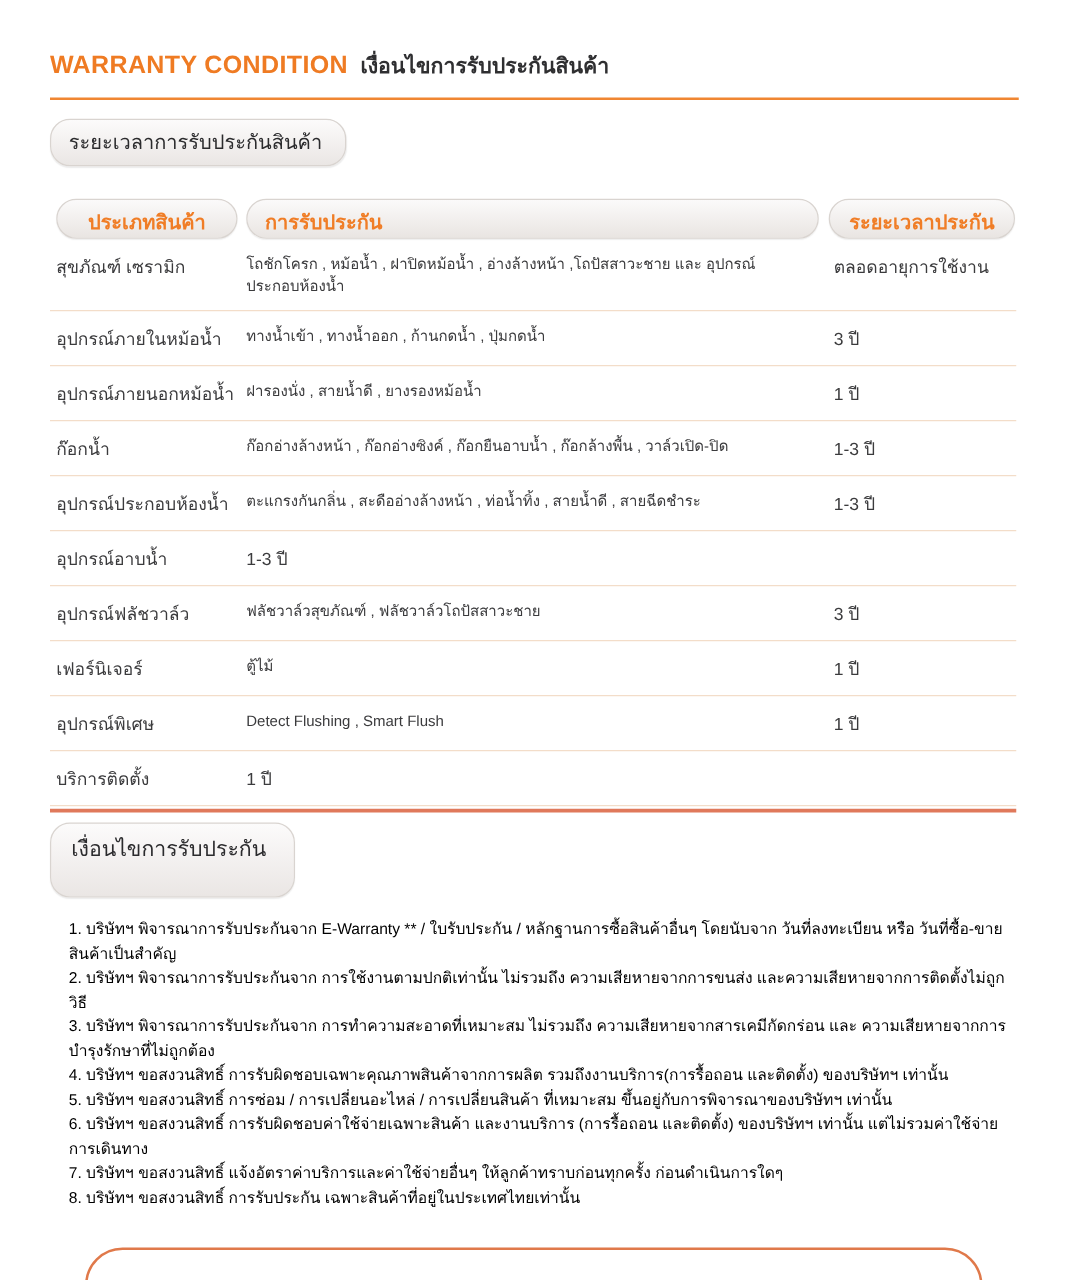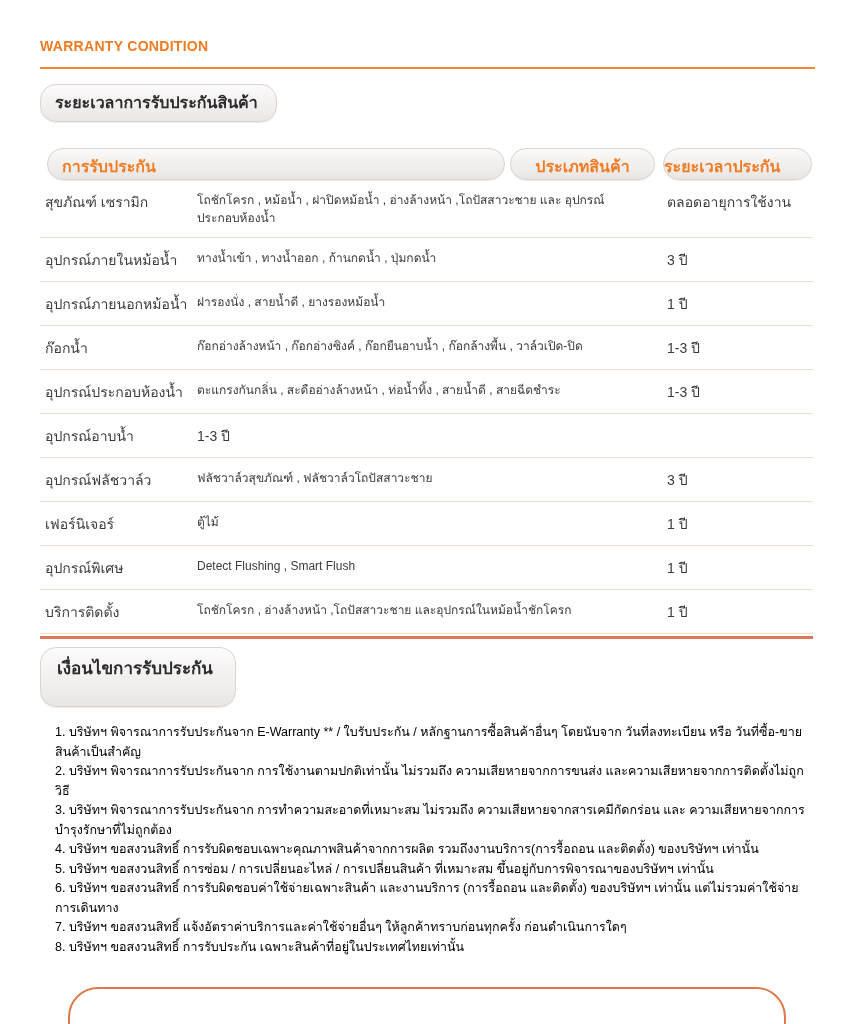--- a/index.html
+++ b/index.html
@@ -7,51 +7,51 @@
   body {
     width:853px; height:1024px;
     font-family:"Liberation Sans", sans-serif;
     color:#3a3a3c;
     overflow:hidden;
   }
   .page { width:853px; height:1024px; padding:38px 40px 0 40px; background:#fff; }
 
   
   .hdr-line { display:flex; align-items:baseline; gap:10px; }
-  .hdr-en { color:#ef7b23; font-weight:bold; font-size:14px; letter-spacing:.3px; }
+  .hdr-en { color:#ef7b23; font-weight:bold; font-size:20px; letter-spacing:.3px; }
   .hdr-th { color:#2f2f31; font-size:17px; font-weight:600; }
   .hdr-rule { height:2px; background:#f08632; margin:13px 0 0 0; width:775px; }
 
   
   .pill {
     display:inline-block;
     background:linear-gradient(#fcfbfb,#eae6e4);
     border:1px solid #d9d4d0;
     border-radius:16px;
     box-shadow:0 1px 1px rgba(0,0,0,.08);
     padding:5px 18px 6px 14px;
-    font-weight:bold; color:#2b2b2d; font-size:16px;
+    font-weight:normal; color:#2b2b2d; font-size:16px;
   }
   .sec1-pill { margin-top:15px; }
   .sec2-pill { margin-top:8px; font-size:17px; padding:6px 22px 25px 16px; }
 
   
   .wtable { margin-top:26px; width:773px; }
   .thead { display:flex; }
   .hpill {
     background:linear-gradient(#fbfafa,#e9e5e2);
     border:1px solid #d9d4d0;
     border-radius:16px;
     box-shadow:0 1px 1px rgba(0,0,0,.07);
     color:#f07d26; font-weight:bold; font-size:16px;
     padding:5px 0 6px 0; height:32px;
   }
   .hp1 { width:145px; margin-left:5px; text-align:center; }
   .hp2 { width:458px; margin-left:7px; padding-left:14px; }
-  .hp3 { width:149px; margin-left:8px; text-align:left; }
+  .hp3 { width:149px; margin-left:8px; text-align:center; }
   .trow { display:flex; align-items:flex-start; padding:11px 0 10px 0; border-bottom:1px solid #f3ddc9; }
   .trow:last-of-type { border-bottom:none; }
   .c1 { width:157px; padding-left:5px; font-size:14px; color:#3b3b3d; }
   .c2 { width:470px; padding-right:24px; font-size:12px; color:#3b3b3d; line-height:1.5; }
   .c3 { flex:1; font-size:14px; color:#3b3b3d; }
   .table-endline { height:3px; background:#e0795b; width:773px; margin-top:2px; }
 
   
   .cond-list { margin:16px 0 0 15px; list-style:none; }
   .cond-list li { font-size:12.5px; color:#000000; line-height:1.56; }
@@ -65,31 +65,32 @@
   }
 </style>
 </head>
 <body>
 
 <div class="page">
 
   
   <div class="hdr-line">
     <span class="hdr-en">WARRANTY CONDITION</span>
+    <span class="hdr-th">เงื่อนไขการรับประกันสินค้า</span>
   </div>
   <div class="hdr-rule"></div>
 
   
   <div class="pill sec1-pill">ระยะเวลาการรับประกันสินค้า</div>
 
   
   <div class="wtable">
     <div class="thead">
+      <div class="hpill hp1">ประเภทสินค้า</div>
       <div class="hpill hp2">การรับประกัน</div>
-      <div class="hpill hp1">ประเภทสินค้า</div>
       <div class="hpill hp3">ระยะเวลาประกัน</div>
     </div>
 
     <div class="trow">
       <div class="c1">สุขภัณฑ์ เซรามิก</div>
       <div class="c2">โถชักโครก , หม้อน้ำ , ฝาปิดหม้อน้ำ , อ่างล้างหน้า ,โถปัสสาวะชาย และ อุปกรณ์ประกอบห้องน้ำ</div>
       <div class="c3">ตลอดอายุการใช้งาน</div>
     </div>
     <div class="trow">
       <div class="c1">อุปกรณ์ภายในหม้อน้ำ</div>
@@ -125,21 +126,20 @@
       <div class="c2">ตู้ไม้</div>
       <div class="c3">1 ปี</div>
     </div>
     <div class="trow">
       <div class="c1">อุปกรณ์พิเศษ</div>
       <div class="c2">Detect Flushing , Smart Flush</div>
       <div class="c3">1 ปี</div>
     </div>
     <div class="trow">
       <div class="c1">บริการติดตั้ง</div>
-      <div class="c2">โถชักโครก , อ่างล้างหน้า ,โถปัสสาวะชาย และอุปกรณ์ในหม้อน้ำชักโครก</div>
       <div class="c3">1 ปี</div>
     </div>
     <div class="table-endline"></div>
   </div>
 
   
   <div class="pill sec2-pill">เงื่อนไขการรับประกัน</div>
   <ul class="cond-list">
     <li>1. บริษัทฯ พิจารณาการรับประกันจาก E-Warranty ** / ใบรับประกัน / หลักฐานการซื้อสินค้าอื่นๆ โดยนับจาก วันที่ลงทะเบียน หรือ วันที่ซื้อ-ขายสินค้าเป็นสำคัญ</li>
     <li>2. บริษัทฯ พิจารณาการรับประกันจาก การใช้งานตามปกติเท่านั้น ไม่รวมถึง ความเสียหายจากการขนส่ง และความเสียหายจากการติดตั้งไม่ถูกวิธี</li>

